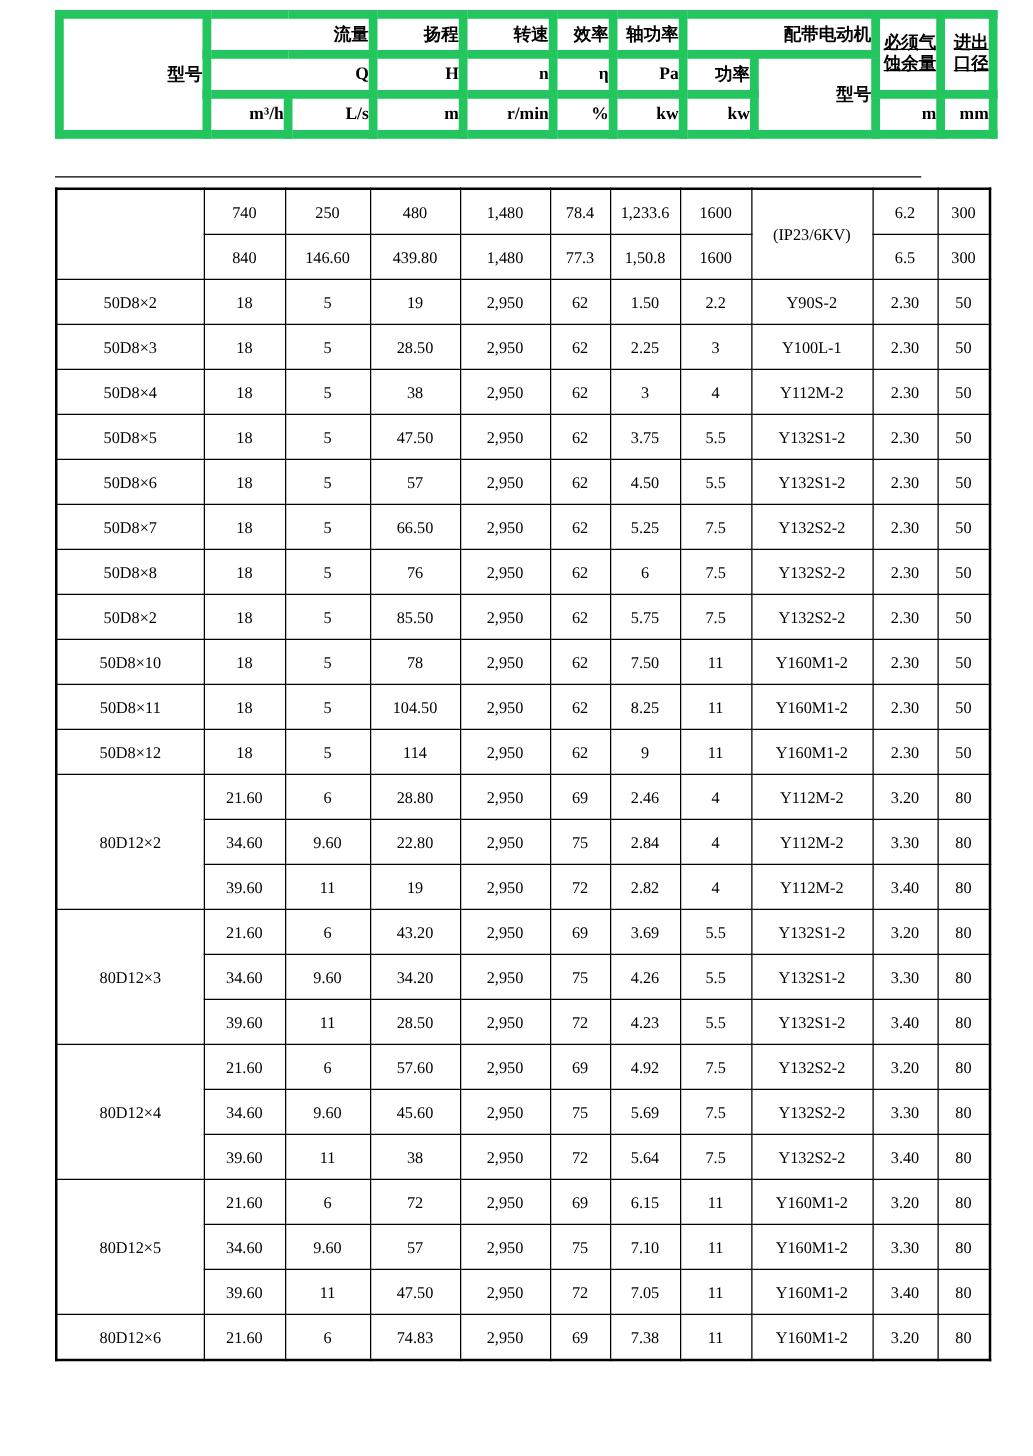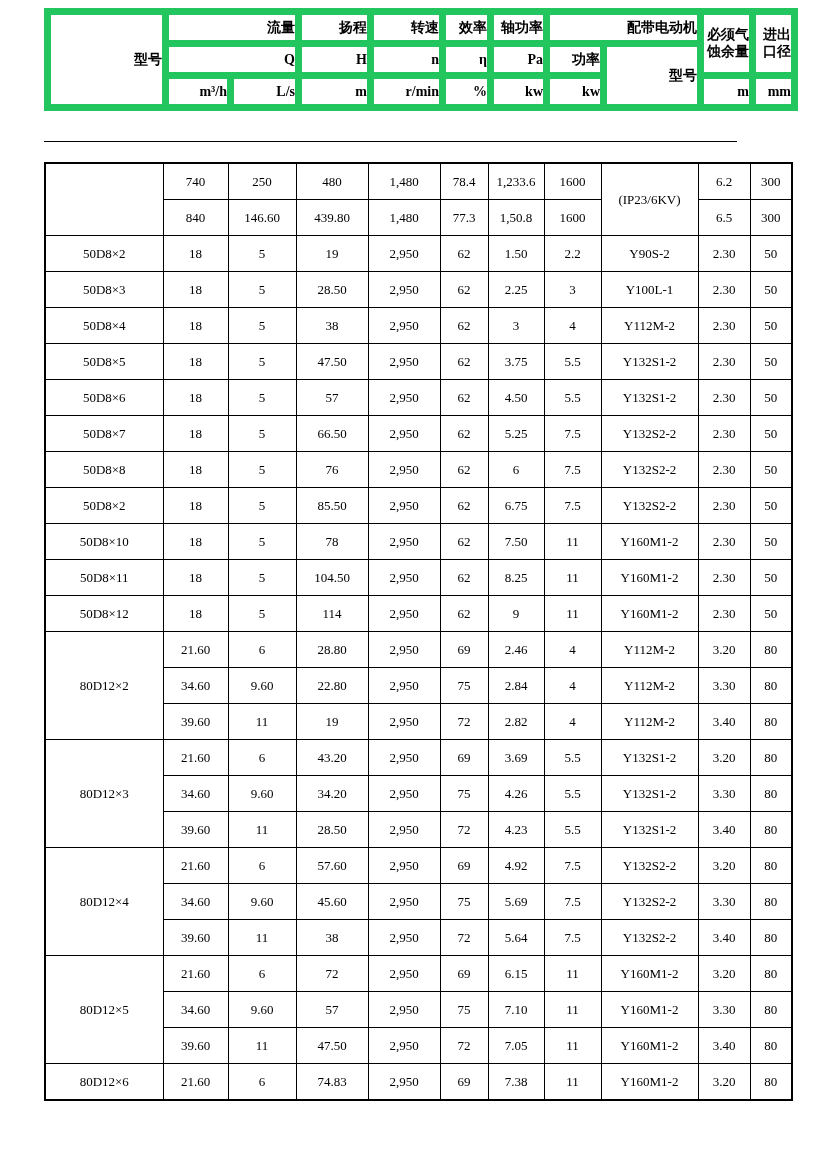--- a/index.html
+++ b/index.html
@@ -29,27 +29,27 @@
   .header-tbl td {
     border:7px solid #22c55e;
     font-weight:bold;
     font-size:14px;
     height:25px;
     text-align:right;
     vertical-align:middle;
     padding:0;
     overflow:hidden;
   }
-  .header-tbl td .stack { display:block; line-height:1.15; }
+  .header-tbl td .stack { display:block; line-height:1.15;text-decoration:underline; }
   .body-wrap {
     margin-left:44px;
     margin-top:30px;
     width:693px;
     border-top:1px solid #000;
-    padding-top:20px;
+    padding-top:8px;
   }
   .body-wrap table.tbl { margin-left:0; border:2px solid #000; }
   .body-tbl td {
     border:1px solid #000;
     font-size:13px;
     height:35px;
     text-align:center;
     vertical-align:middle;
     padding:0;
     overflow:hidden;
@@ -248,21 +248,21 @@
             <td>2.30</td>
             <td>50</td>
           </tr>
           <tr>
             <td rowspan="1">50D8×2</td>
             <td>18</td>
             <td>5</td>
             <td>85.50</td>
             <td>2,950</td>
             <td>62</td>
-            <td>6.75</td>
+            <td>5.75</td>
             <td>7.5</td>
             <td rowspan="1">Y132S2-2</td>
             <td>2.30</td>
             <td>50</td>
           </tr>
           <tr>
             <td rowspan="1">50D8×10</td>
             <td>18</td>
             <td>5</td>
             <td>78</td>

